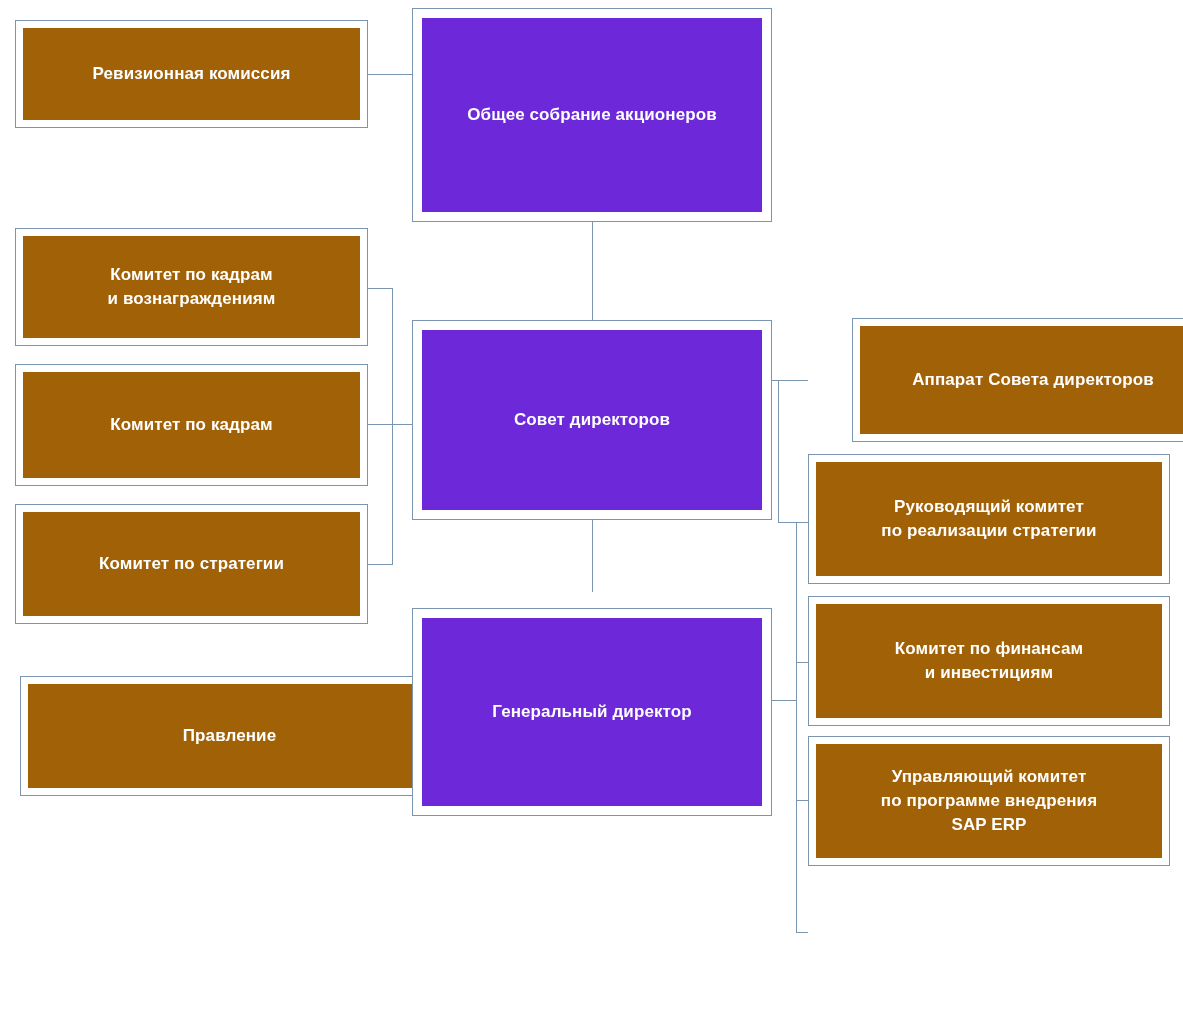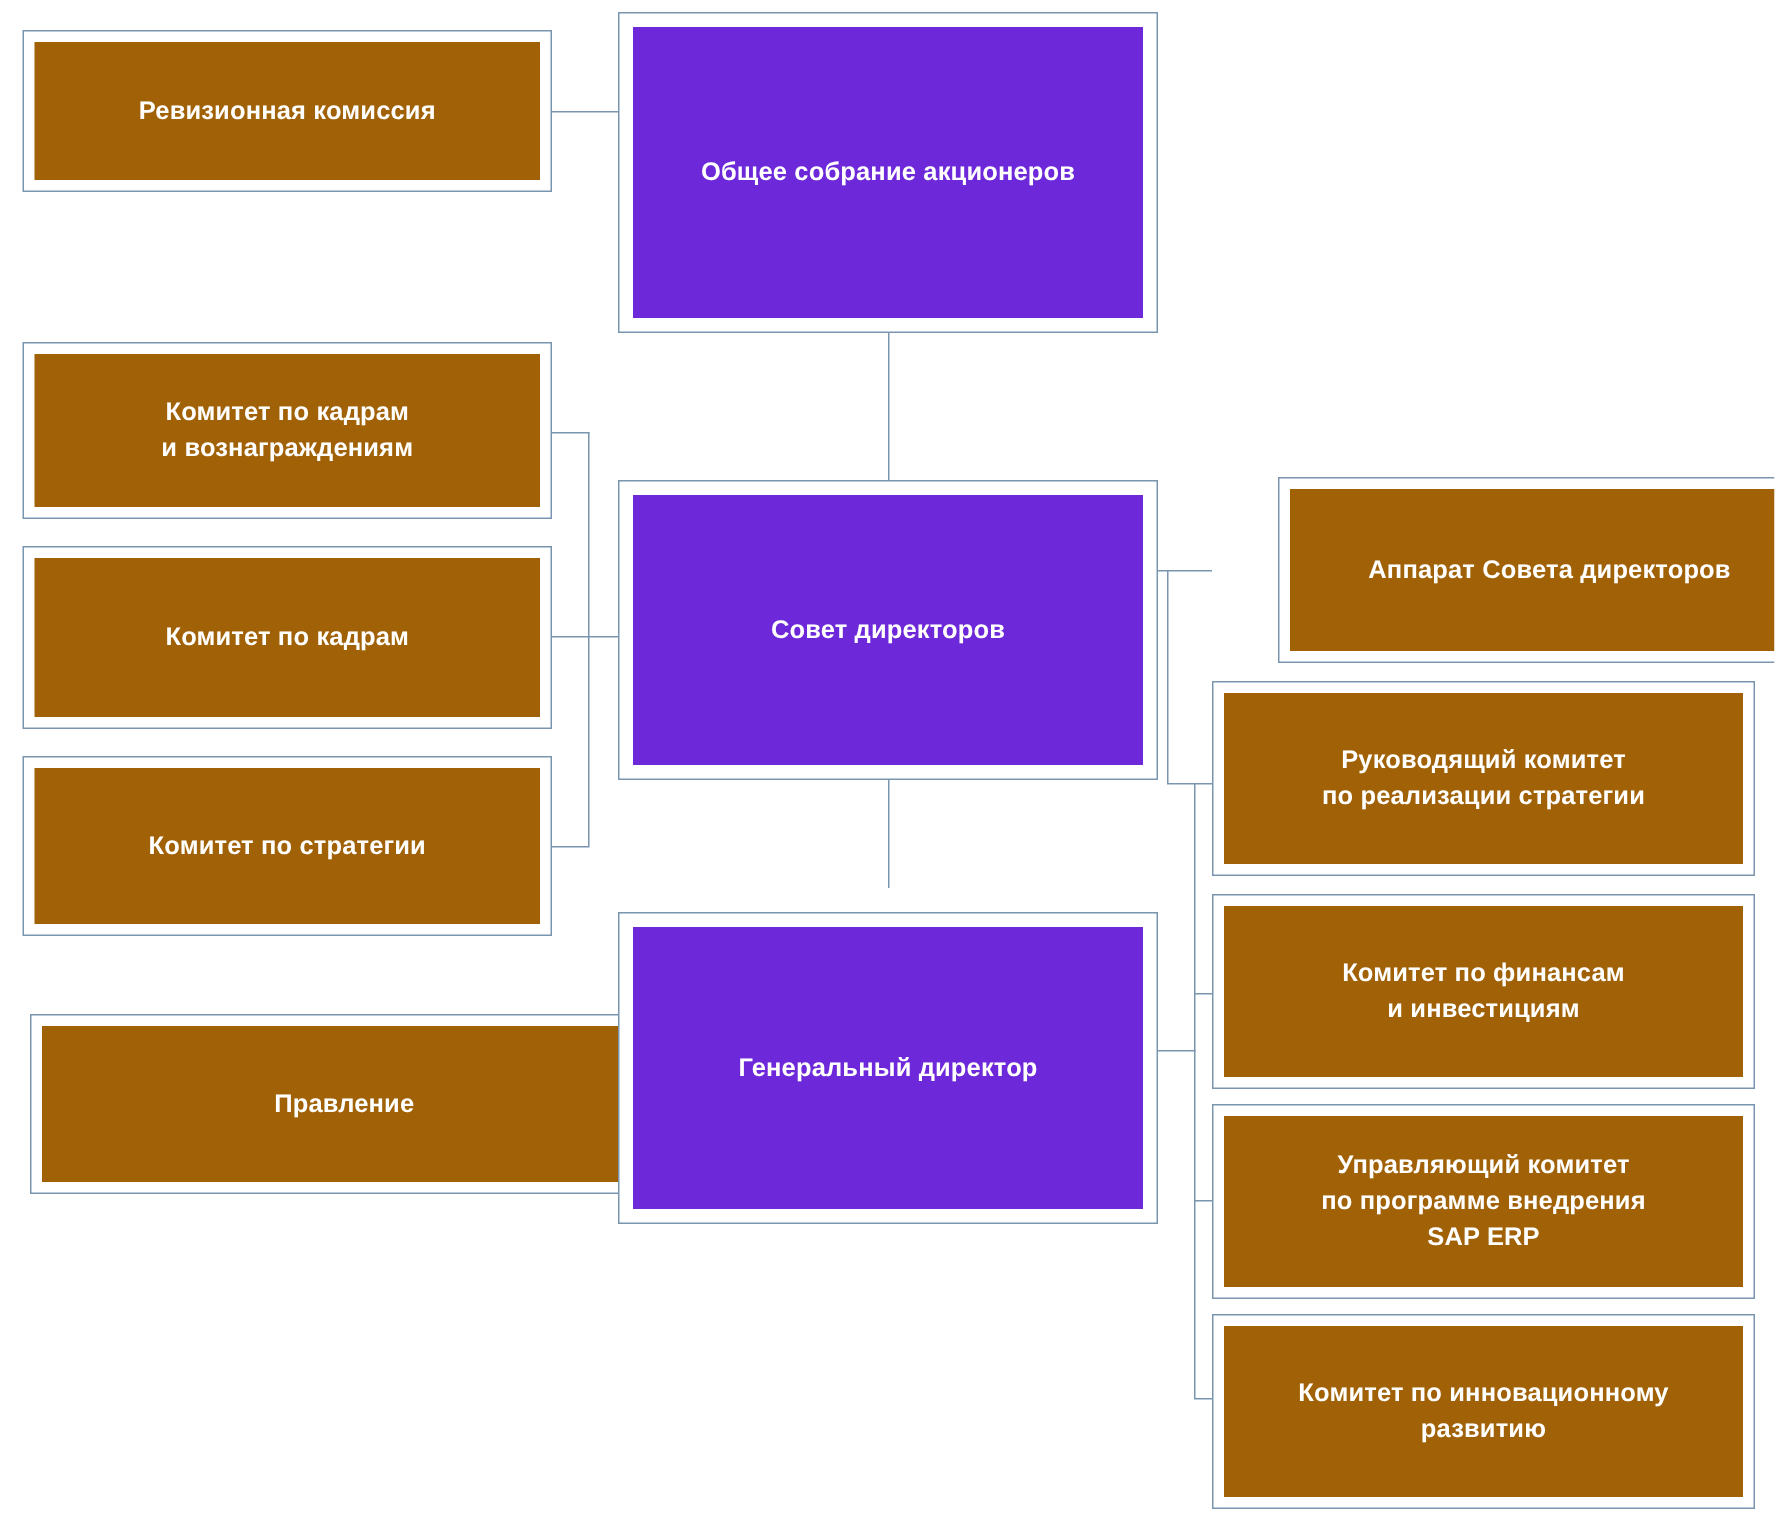--- a/index.html
+++ b/index.html
@@ -133,18 +133,14 @@
     <div class="fill">Комитет по финансам
 и инвестициям</div>
   </div>
 
   <div class="node light" style="left:808px; top:736px; width:362px; height:130px;">
     <div class="fill">Управляющий комитет
 по программе внедрения
 SAP ERP</div>
   </div>
 
-  <div class="node light" style="left:808px; top:876px; width:362px; height:130px;">
-    <div class="fill">Комитет по инновационному
-развитию</div>
-  </div>
 
 </div>
 
 </body></html>

